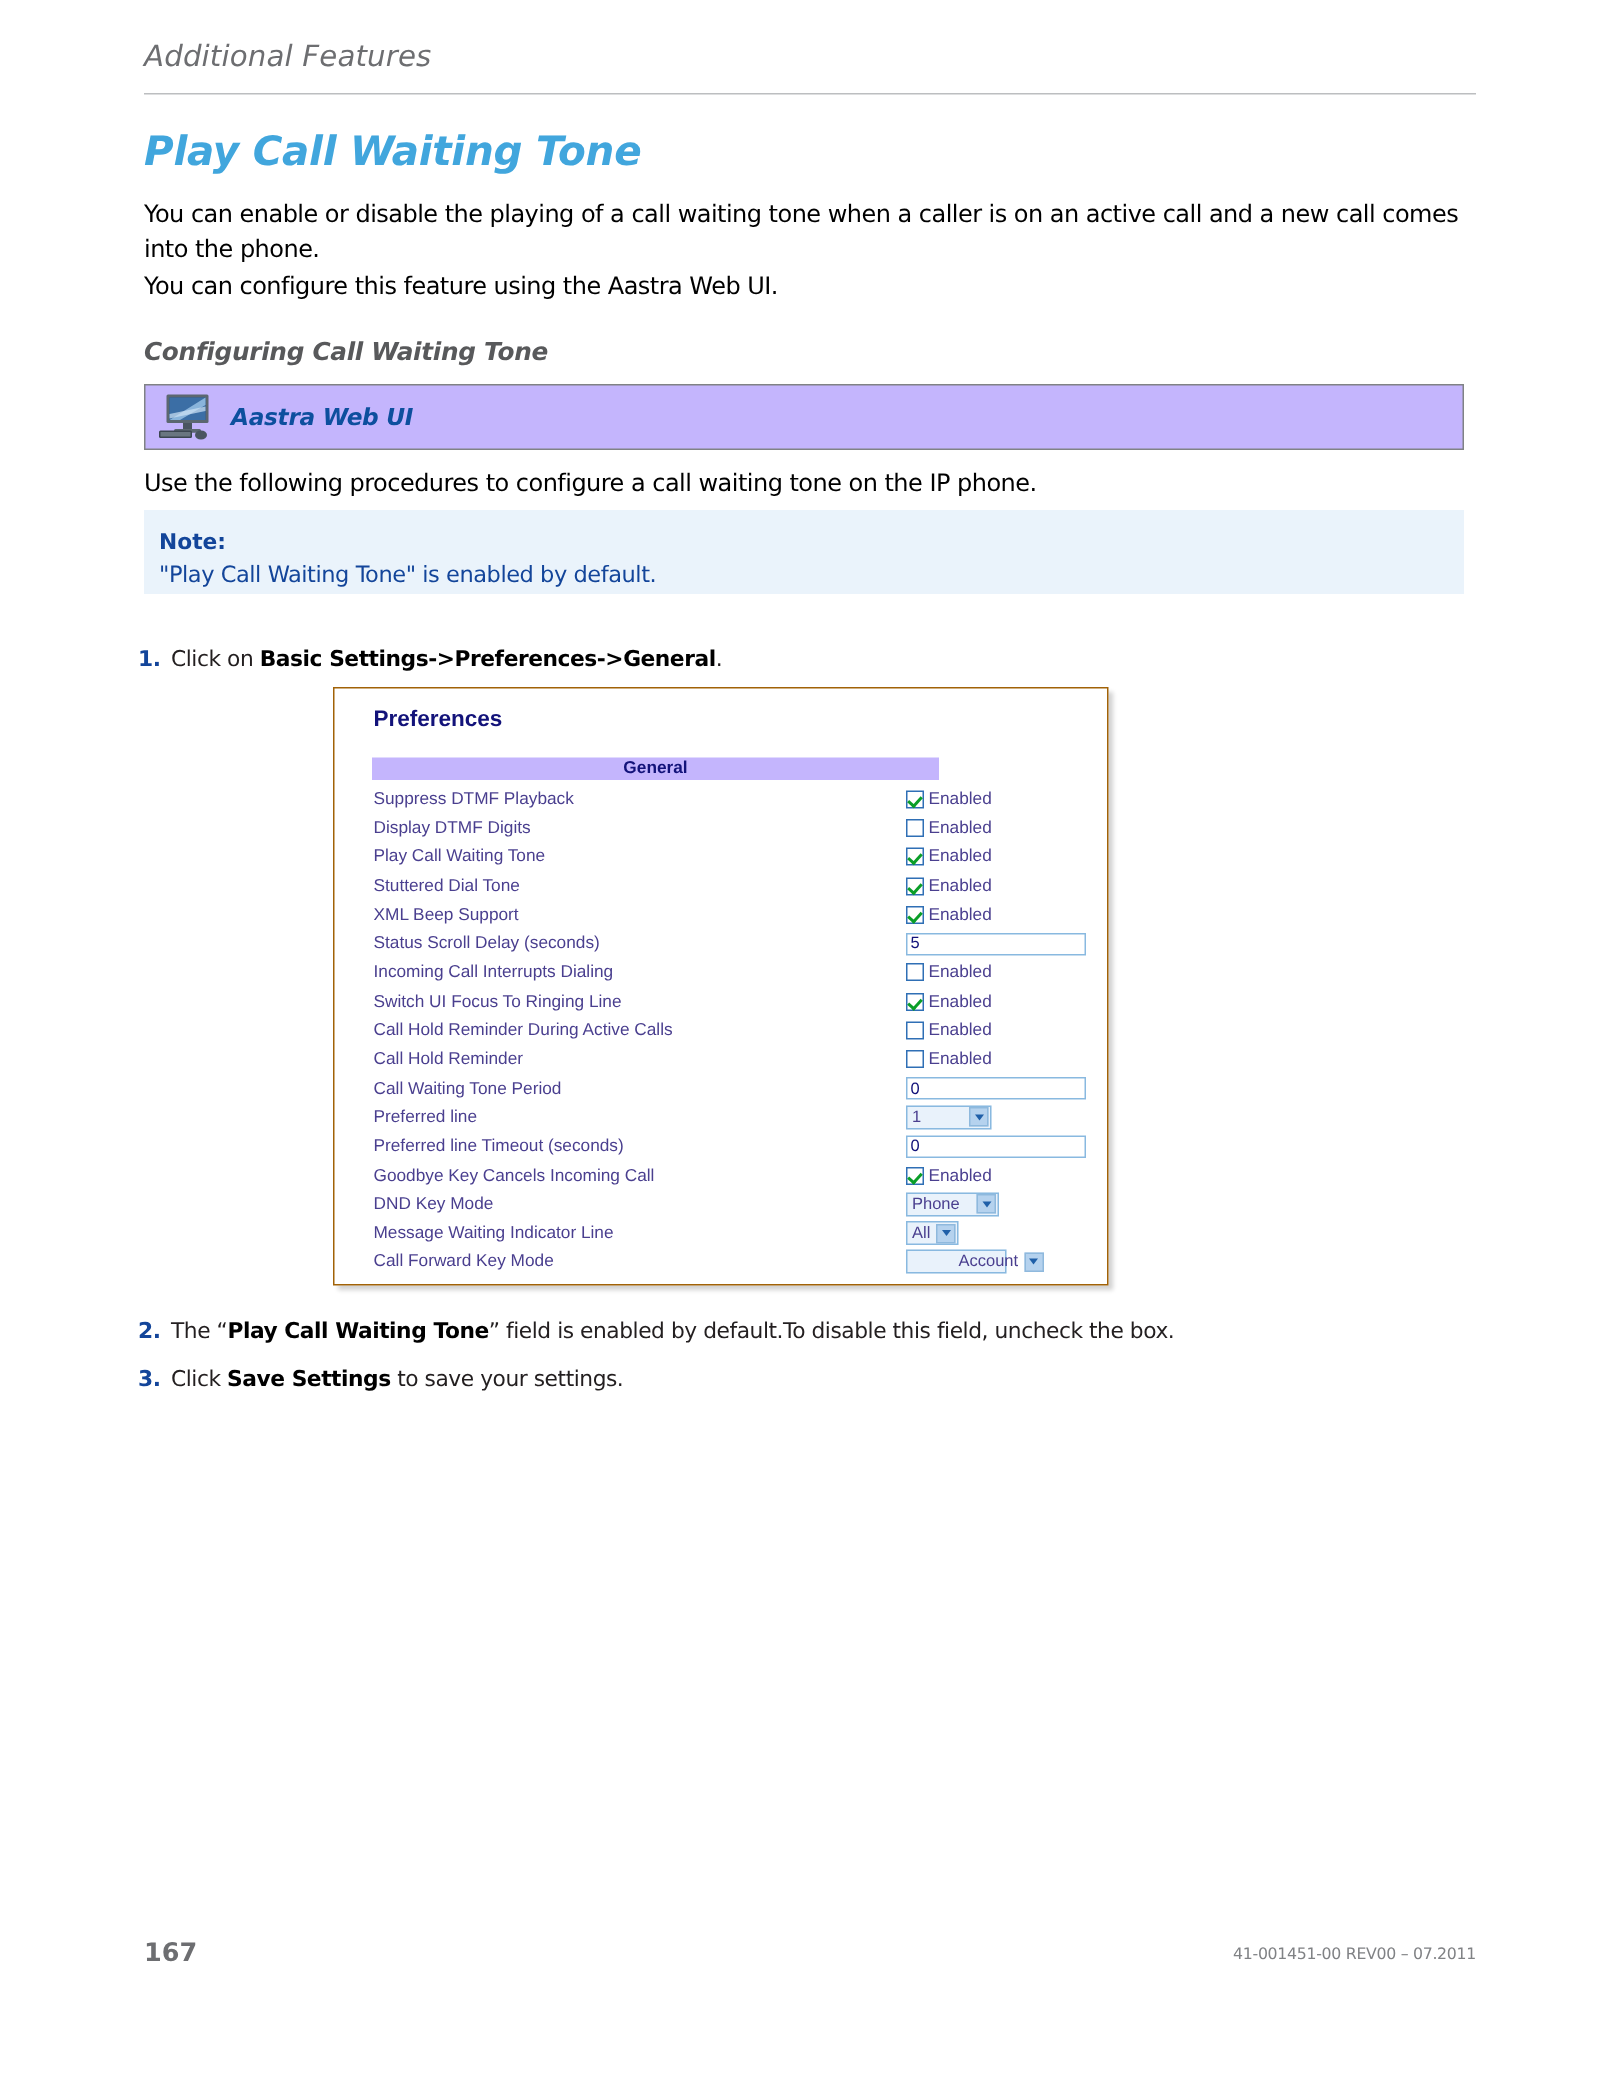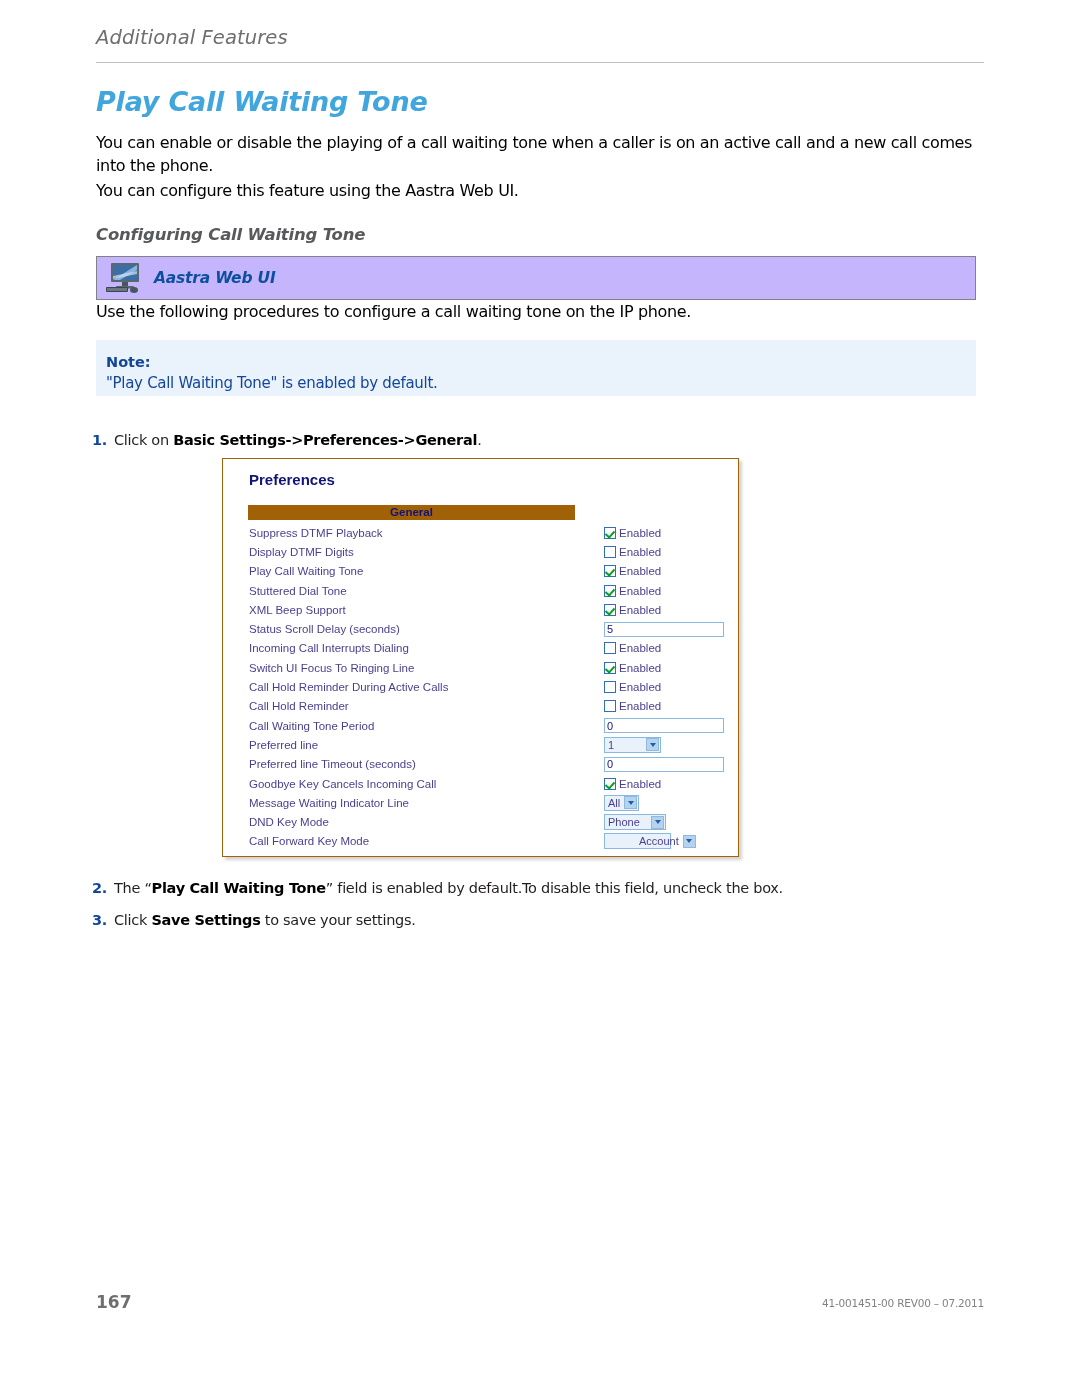--- a/index.html
+++ b/index.html
@@ -54,21 +54,21 @@
   .para {
     position: absolute;
     font-size: 16px;
     line-height: 23px;
     color: #000000;
     font-family: "DejaVu Sans", sans-serif;
     letter-spacing: -0.35px;
   }
   #para1 { left: 96px; top: 131px; width: 890px; }
   #para2 { left: 96px; top: 179px; width: 890px; }
-  #para3 { left: 96px; top: 300px; width: 890px; }
+  #para3 { left: 96px; top: 310px; width: 890px; }
 
   
   .subhead {
     position: absolute;
     left: 96px;
     top: 225px;
     font-size: 16.5px;
     font-weight: bold;
     font-style: italic;
     color: #58595b;
@@ -167,23 +167,23 @@
     top: 12px;
     font-size: 15px;
     font-weight: bold;
     color: #13137a;
     font-family: "Liberation Sans", sans-serif;
   }
   .general-bar {
     position: absolute;
     left: 25px;
     top: 46px;
-    width: 327px;
+    width: 378px;
     height: 15px;
-    background: #a16207;
+    background: #c4b5fd;
     text-align: center;
     font-size: 11.5px;
     font-weight: bold;
     color: #13137a;
     line-height: 15px;
     font-family: "Liberation Sans", sans-serif;
   }
   .rows {
     position: absolute;
     left: 0;
@@ -444,38 +444,38 @@
         </div>
       </div>
       <div class="row">
         <div class="rlabel">Goodbye Key Cancels Incoming Call</div>
         <div class="ctrl">
           <span class="cbx on"></span>
           <span class="cbx-label">Enabled</span>
         </div>
       </div>
       <div class="row">
+        <div class="rlabel">DND Key Mode</div>
+        <div class="ctrl">
+          <div class="sel w-dnd">
+            <span>Phone</span>
+            <span class="arrowbox"></span>
+          </div>
+        </div>
+      </div>
+      <div class="row">
         <div class="rlabel">Message Waiting Indicator Line</div>
         <div class="ctrl">
           <div class="sel w-mwi">
             <span>All</span>
             <span class="arrowbox"></span>
           </div>
         </div>
       </div>
       <div class="row">
-        <div class="rlabel">DND Key Mode</div>
-        <div class="ctrl">
-          <div class="sel w-dnd">
-            <span>Phone</span>
-            <span class="arrowbox"></span>
-          </div>
-        </div>
-      </div>
-      <div class="row">
         <div class="rlabel">Call Forward Key Mode</div>
         <div class="ctrl">
           <div class="sel w-cfk">
             <span>Account</span>
             <span class="arrowbox"></span>
           </div>
         </div>
       </div>
     </div>
 </div>

